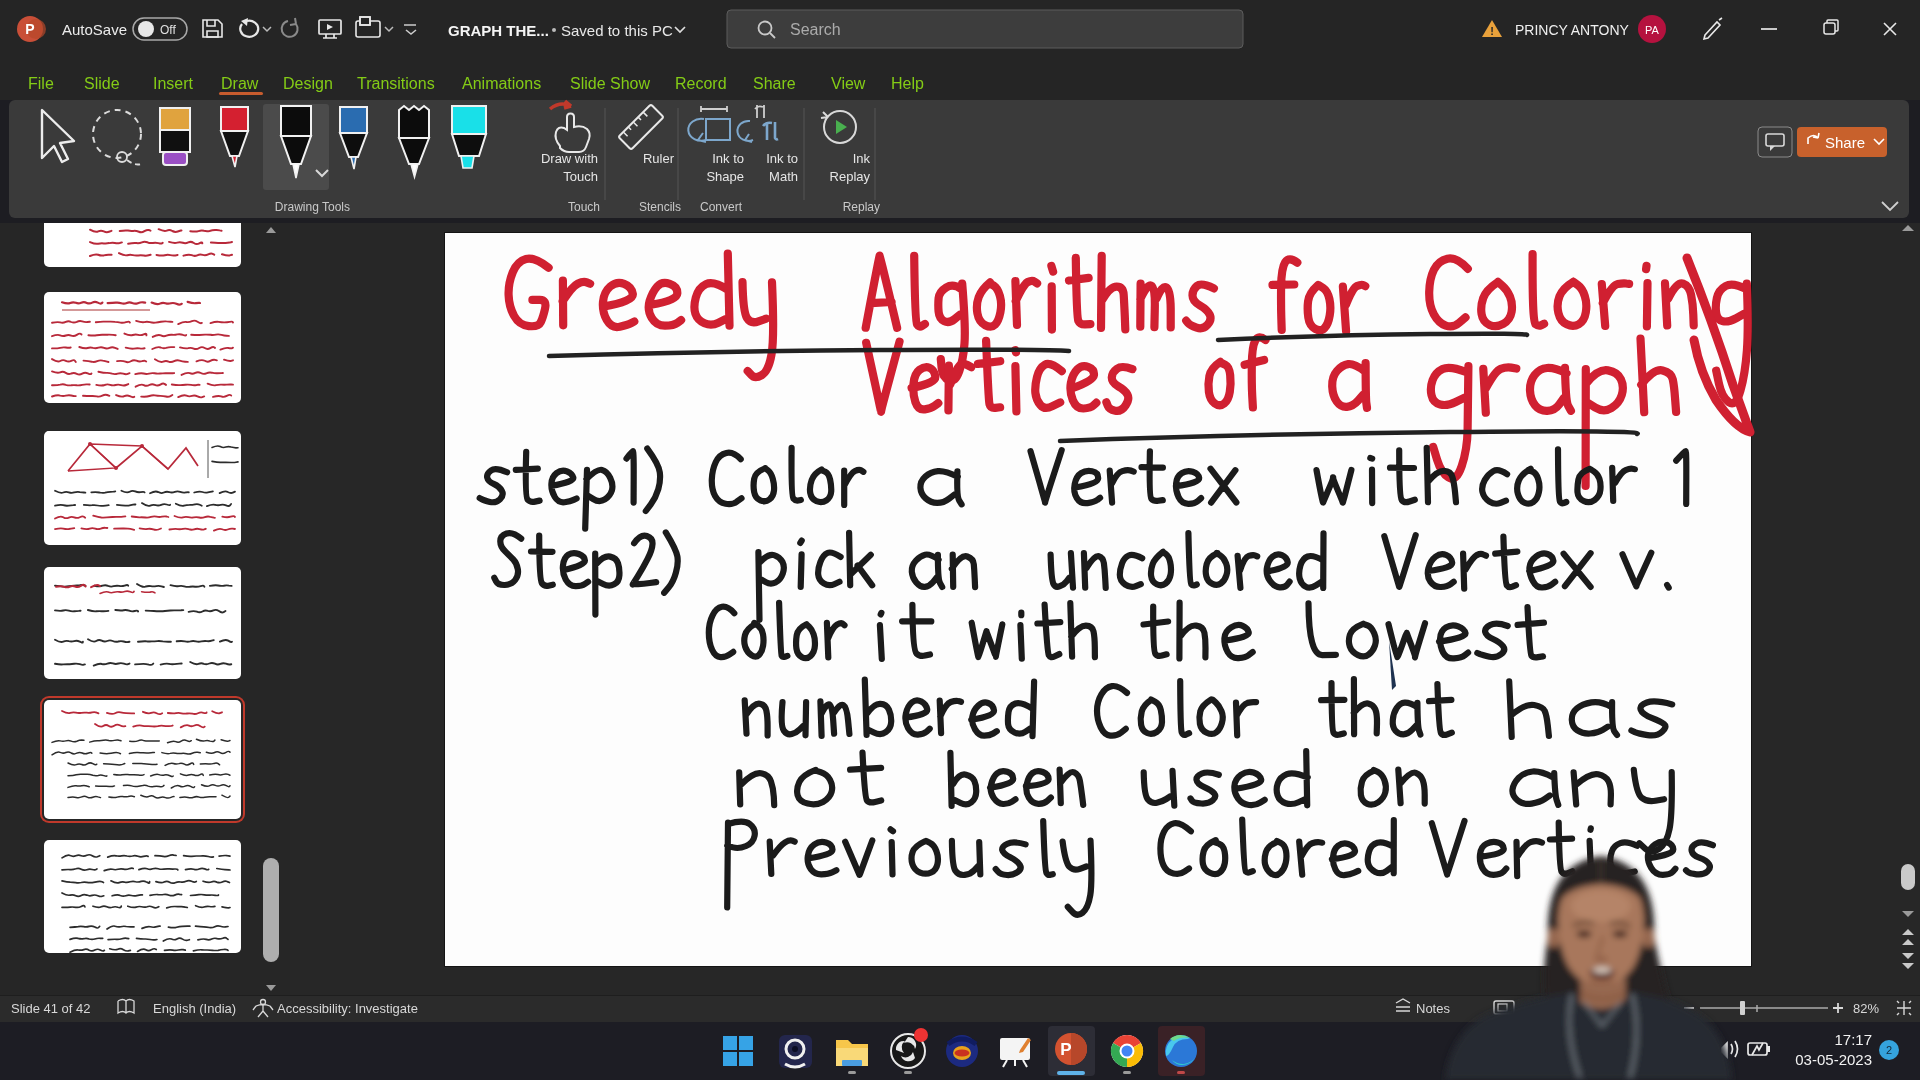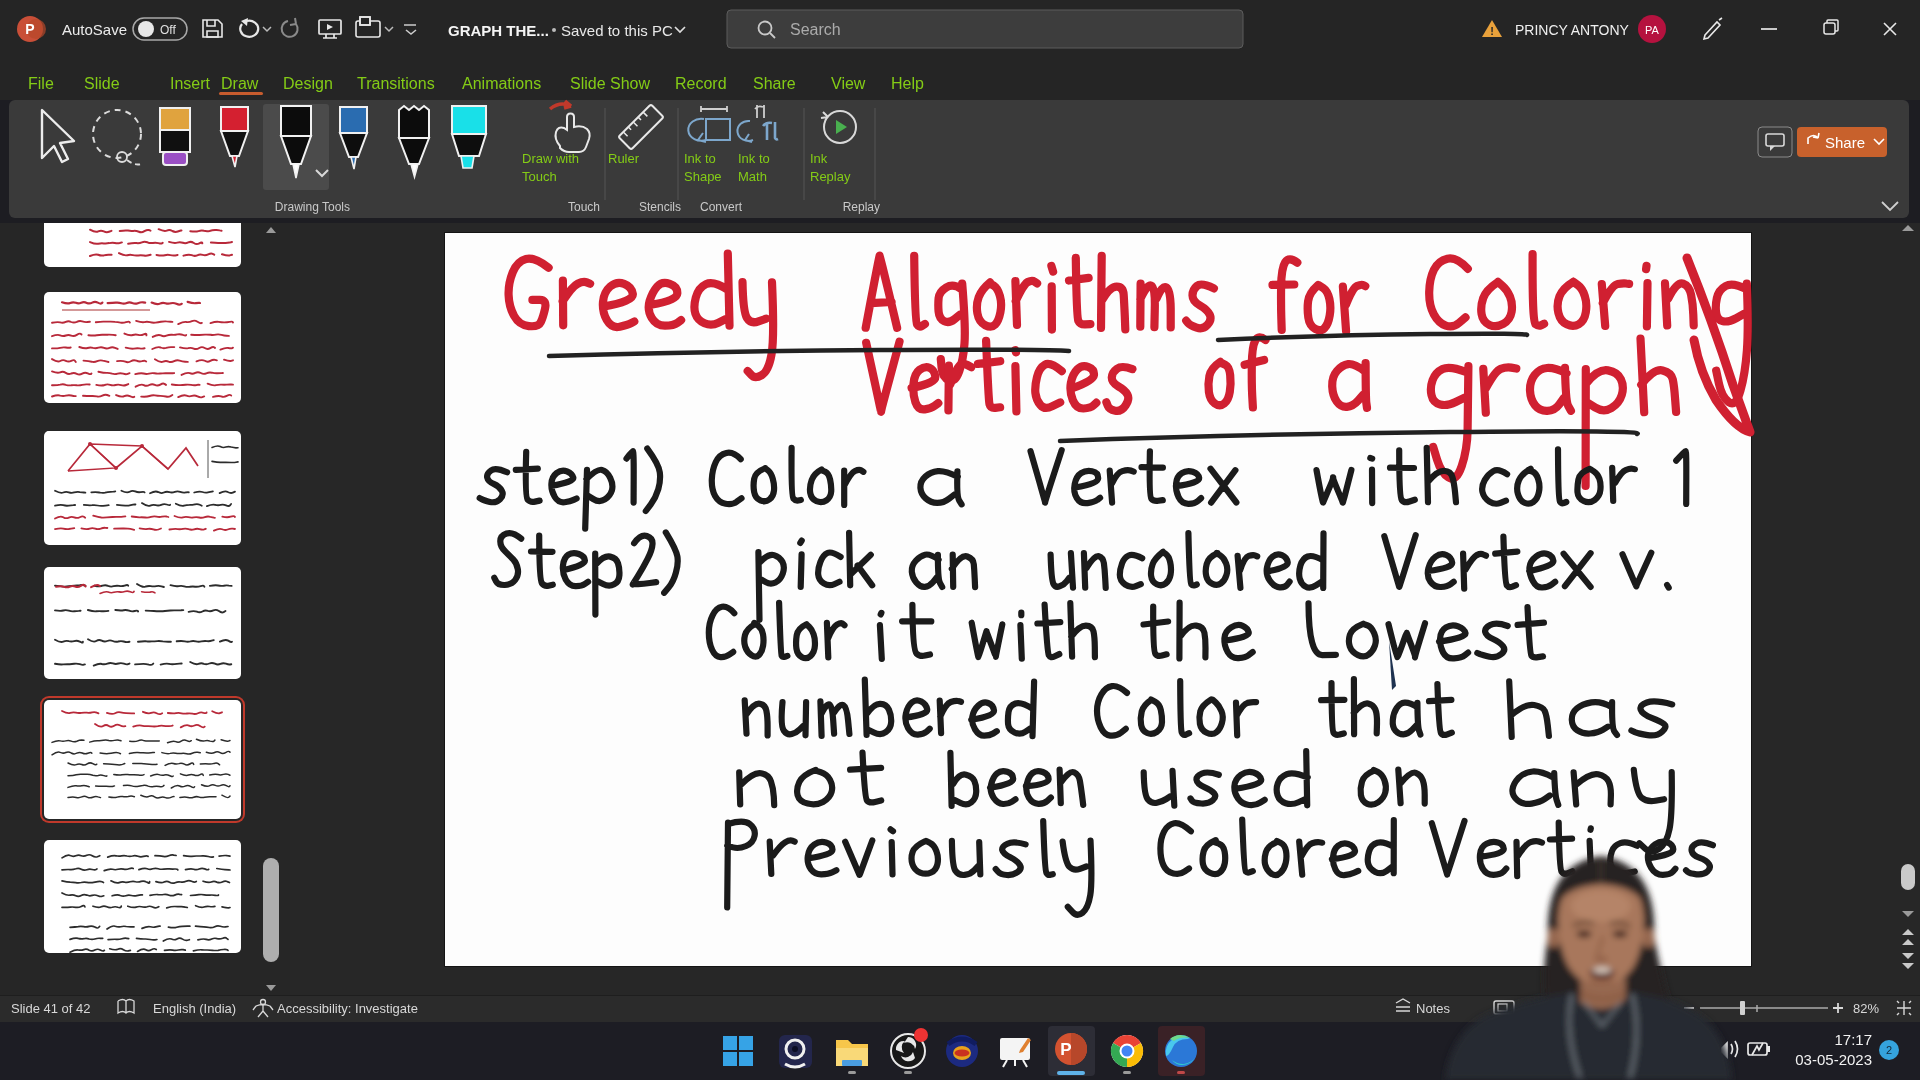--- a/index.html
+++ b/index.html
@@ -8,21 +8,21 @@
 #tabrow { position:absolute; left:0; top:57px; width:1920px; height:43px; background:#252525; }
 #ribbon { position:absolute; left:9px; top:100px; width:1900px; height:118px; background:#3a3a3a; border-radius:6px; }
 #ribbongap { position:absolute; left:0; top:96px; width:1920px; height:127px; background:#252525; z-index:-1; }
 #mainarea { position:absolute; left:0; top:223px; width:1920px; height:772px; background:#272727; }
 #thumbs { position:absolute; left:0; top:223px; width:290px; height:772px; background:#262626; }
 #statusbar { position:absolute; left:0; top:995px; width:1920px; height:27px; background:#2b2b2b; border-top:1px solid #1e1e1e; }
 #taskbar { position:absolute; left:0; top:1022px; width:1920px; height:58px; background:#1d1d24; }
 #slide { position:absolute; left:445px; top:233px; width:1306px; height:733px; background:#fdfdfd; outline:1px solid #141414; }
 .tabtxt { position:absolute; top:67px; color:#84cc16; font-size:16px;margin-top:8px; }
 .grplabel { position:absolute; top:200px; color:#c9c9c9; font-size:12px; text-align:right; }
-.icolabel { position:absolute; color:#84cc16; font-size:13px; text-align:left; line-height:1.35; }
+.icolabel { position:absolute; color:#e5e5e5; font-size:13px; text-align:right; line-height:1.35; }
 .thumbnail { position:absolute; left:44px; width:197px; background:#fff; border-radius:5px; }
 .thumbnum { position:absolute; left:20px; color:#d5d5d5; font-size:14px;margin-left:25px; }
 </style></head>
 <body>
 <div id="ribbongap"></div>
 <div id="titlebar"></div>
 <div id="tabrow"></div>
 <div id="ribbon"></div>
 <div id="mainarea"></div>
 <div id="thumbs"></div>
@@ -86,21 +86,21 @@
   <path d="M1705,35 l12,-13 3,3 -12,13 -4,1 z M1719,20 l3,-2" stroke="#e8e8e8" stroke-width="1.6" fill="none"></path>
 
   <path d="M1761,29 h16" stroke="#e8e8e8" stroke-width="1.7"></path>
   <rect x="1824" y="23" width="11" height="11" rx="2" fill="none" stroke="#e8e8e8" stroke-width="1.5"></rect>
   <path d="M1827,23 v-2 q0,-1 1,-1 h9 q1,0 1,1 v9 q0,1 -1,1 h-2" stroke="#e8e8e8" stroke-width="1.5" fill="none"></path>
   <path d="M1884,23 l12,12 M1896,23 l-12,12" stroke="#e8e8e8" stroke-width="1.6"></path>
 </svg>
 
 <div class="tabtxt" style="left:28px">File</div>
 <div class="tabtxt" style="left:84px">Slide</div>
-<div class="tabtxt" style="left:170px">Insert</div>
+<div class="tabtxt" style="left:153px">Insert</div>
 <div class="tabtxt" style="left:221px;font-weight:normal">Draw</div>
 <div class="abs" style="left:219px;top:92px;width:44px;height:3px;background:#c75c2e;border-radius:2px"></div>
 <div class="tabtxt" style="left:283px">Design</div>
 <div class="tabtxt" style="left:357px">Transitions</div>
 <div class="tabtxt" style="left:462px">Animations</div>
 <div class="tabtxt" style="left:570px">Slide Show</div>
 <div class="tabtxt" style="left:675px">Record</div>
 <div class="tabtxt" style="left:753px">Share</div>
 <div class="tabtxt" style="left:831px">View</div>
 <div class="tabtxt" style="left:891px">Help</div>

